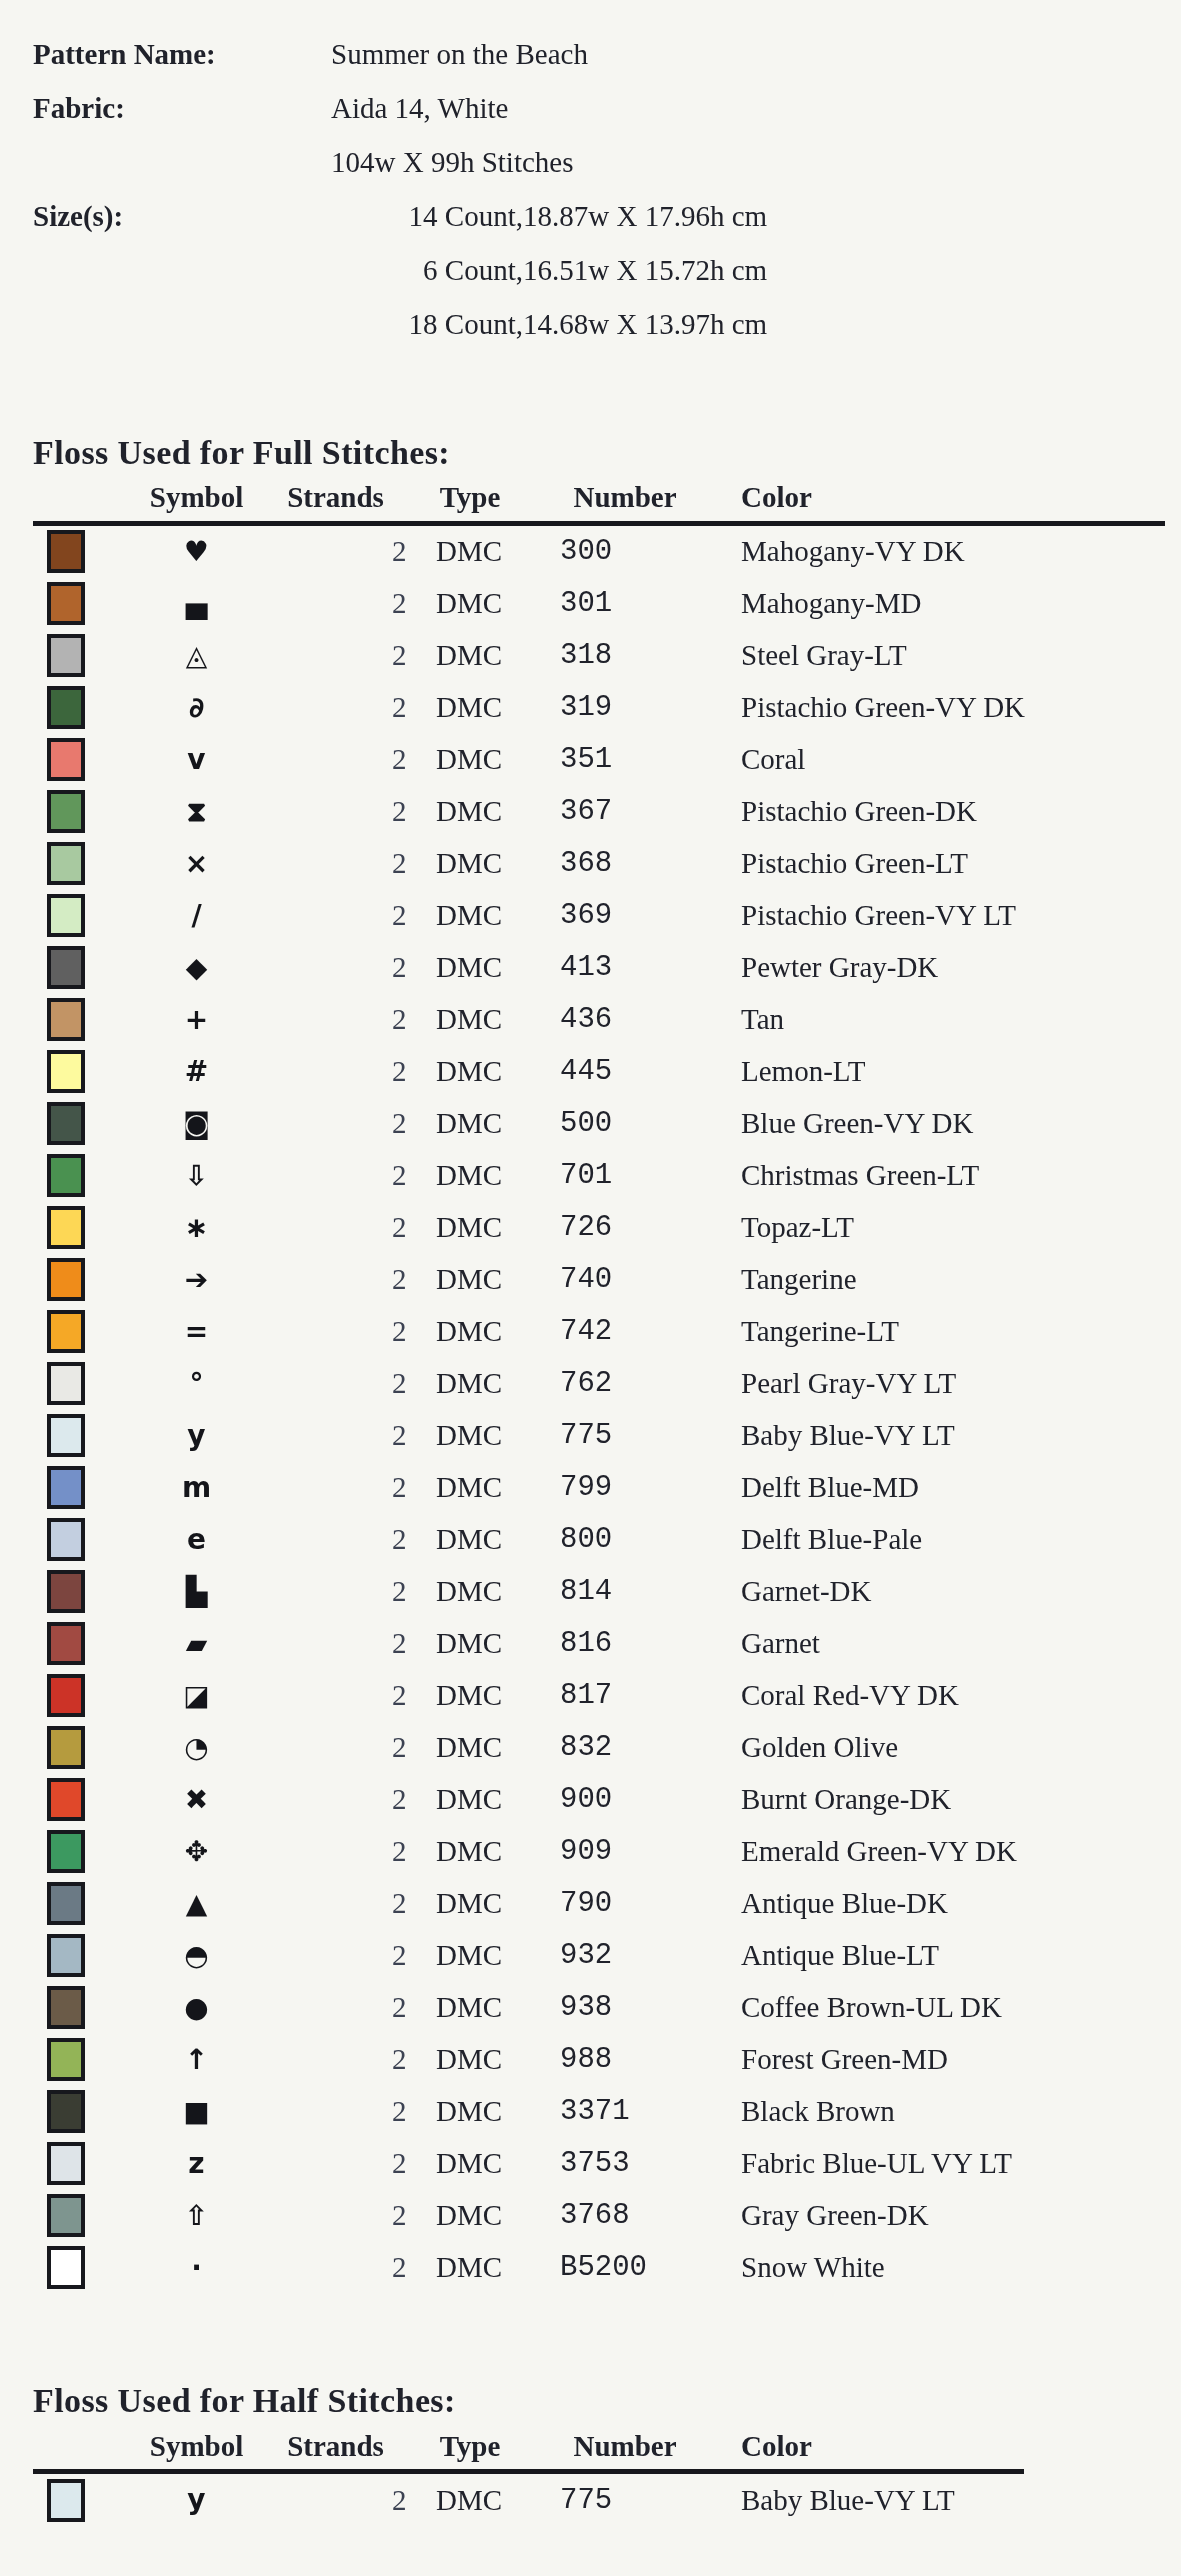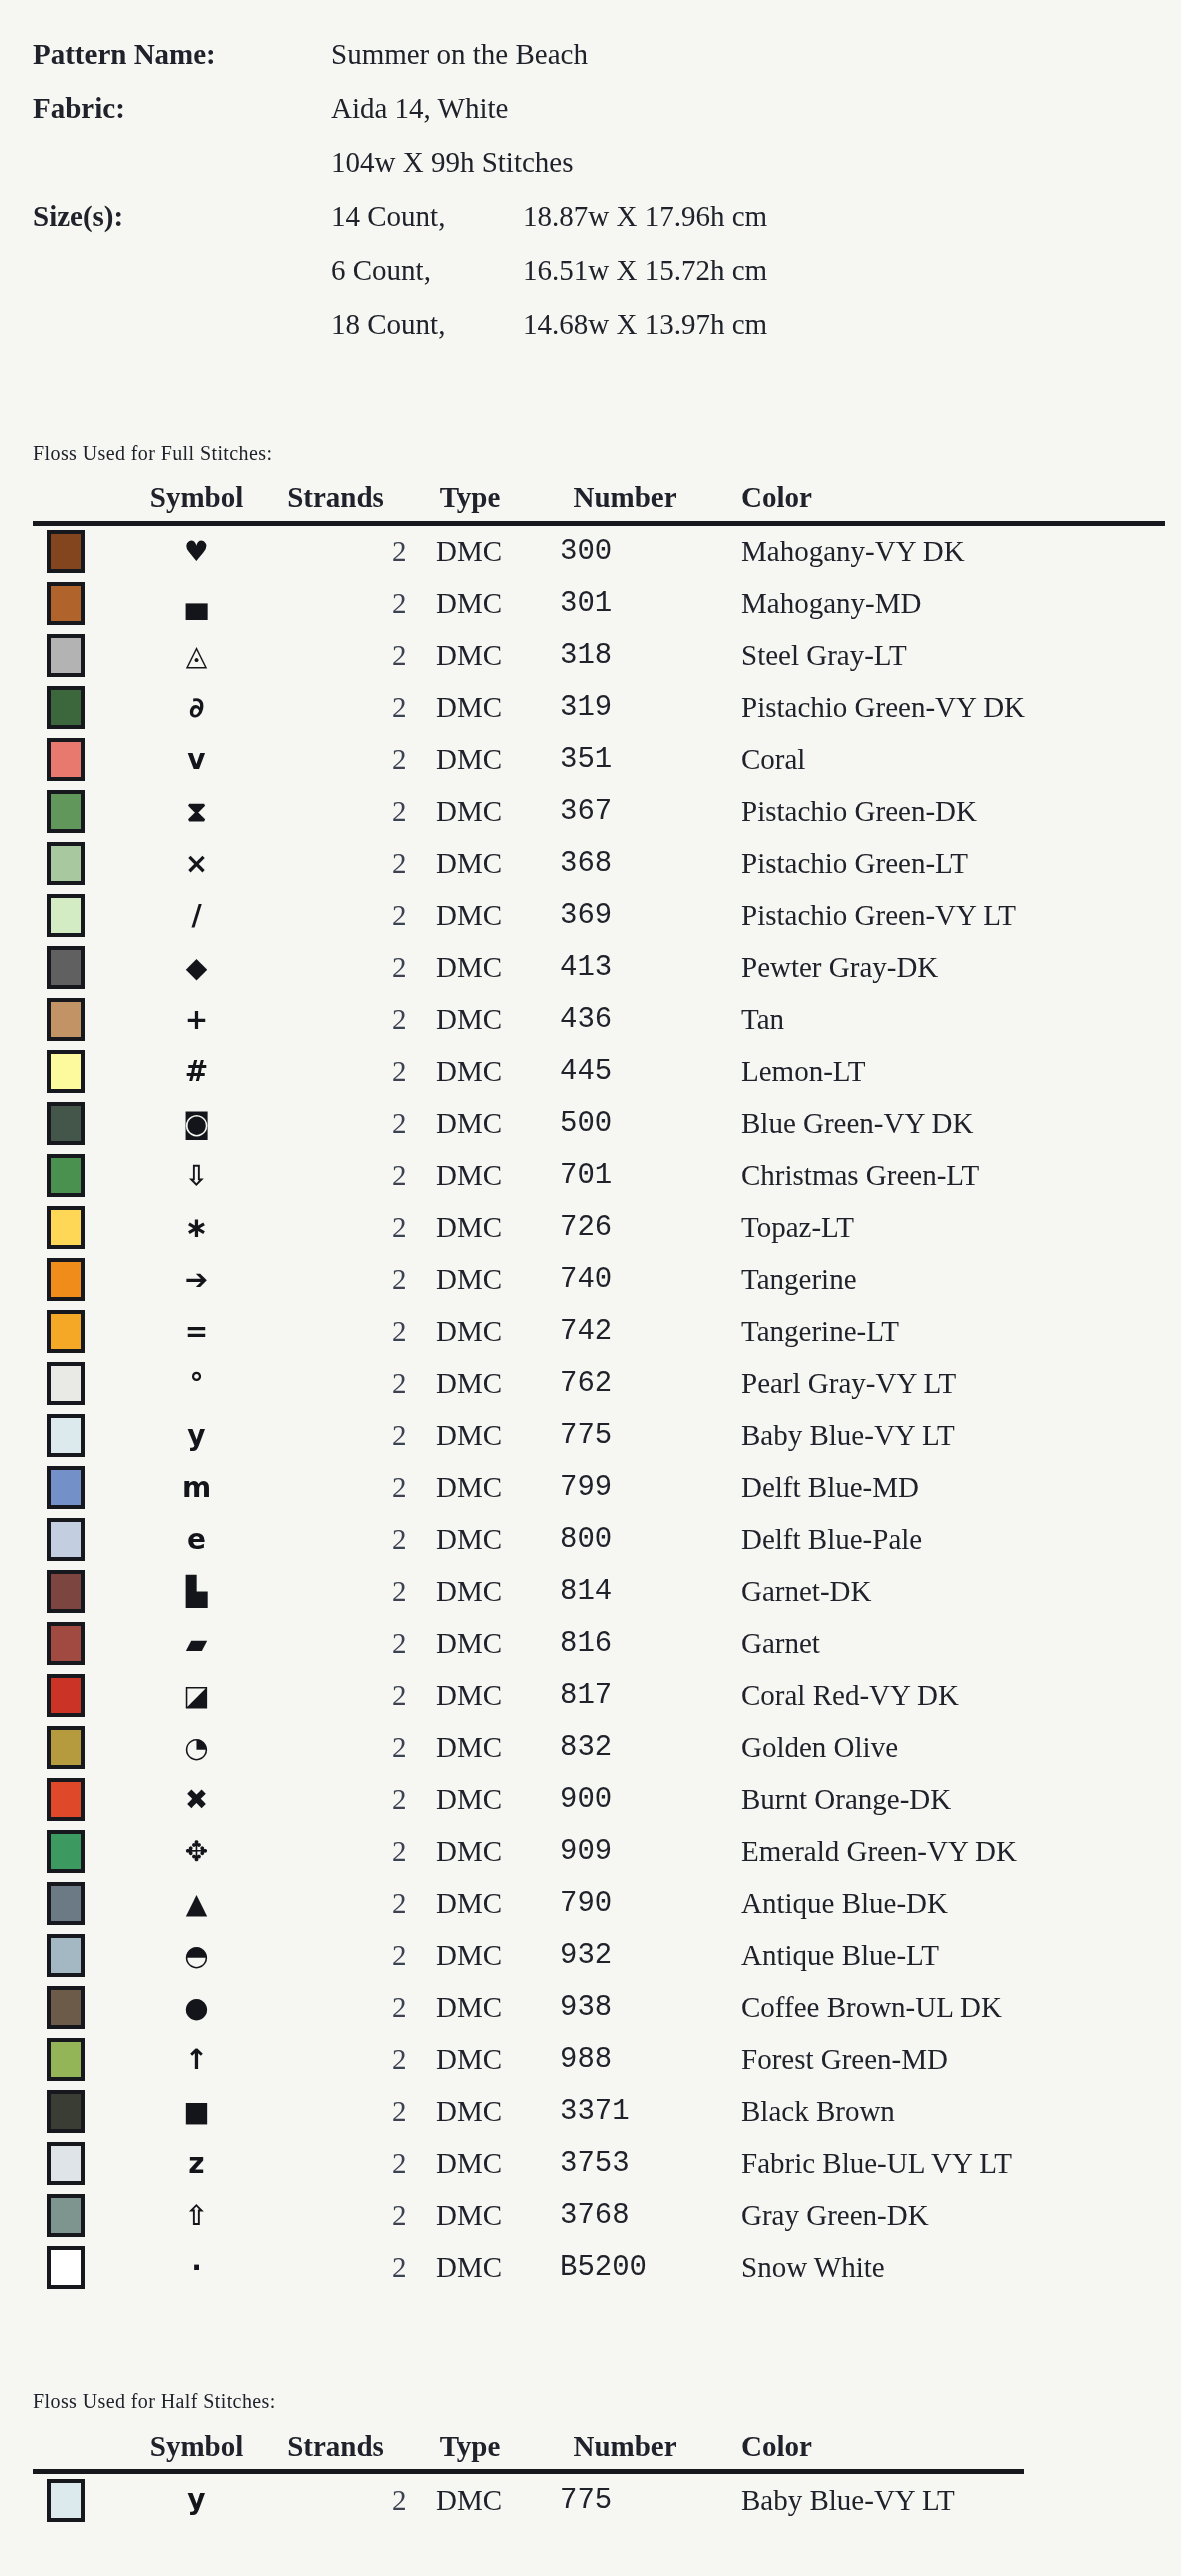--- a/index.html
+++ b/index.html
@@ -10,26 +10,26 @@
     font-family:"Liberation Serif","DejaVu Serif",serif;
     overflow:hidden;
     position:relative;
   }
   .doc{padding:21px 16.4px 0 33px;}
 
   
   .meta{margin-top:6.5px;}
   .meta-row{display:flex;height:54px;align-items:center;font-size:29px;}
   .meta-label{width:298px;font-weight:bold;flex:0 0 auto;}
-  .meta-count{width:192px;flex:0 0 auto;}
+  .meta-count{width:192px;flex:0 0 auto;text-align:right;}
   .meta-value{white-space:nowrap;}
 
   
   .section-title{
-    font-size:20px;font-weight:normal;letter-spacing:0.4px;
+    font-size:34px;font-weight:bold;letter-spacing:0.4px;
     height:38px;line-height:38px;white-space:nowrap;
   }
   .full-title{margin-top:82px;}
   .half-title{margin-top:88px;}
 
   
   .floss-table{margin-top:3.3px;}
   .grid-row{
     display:grid;
     grid-template-columns:102px 123px 155px 114px 196px 1fr;

